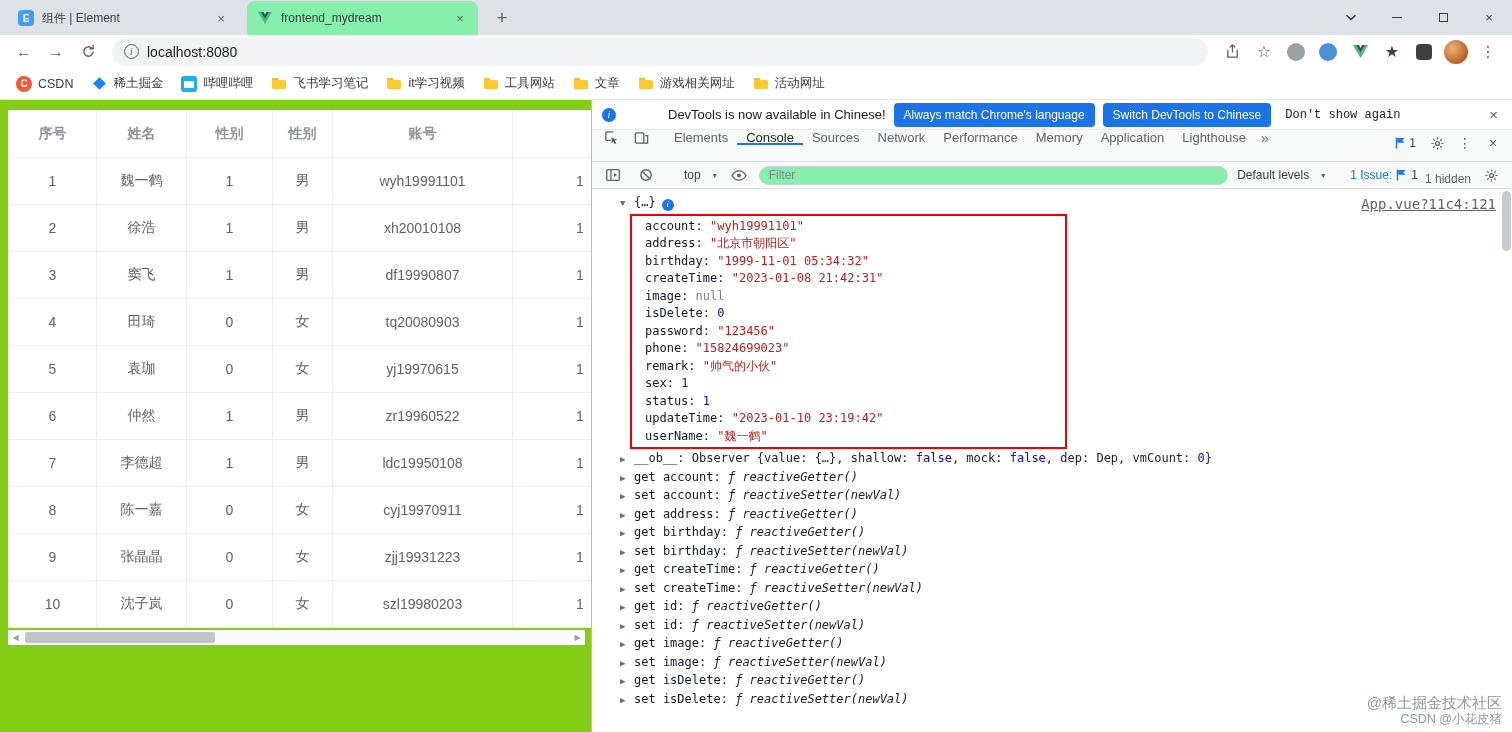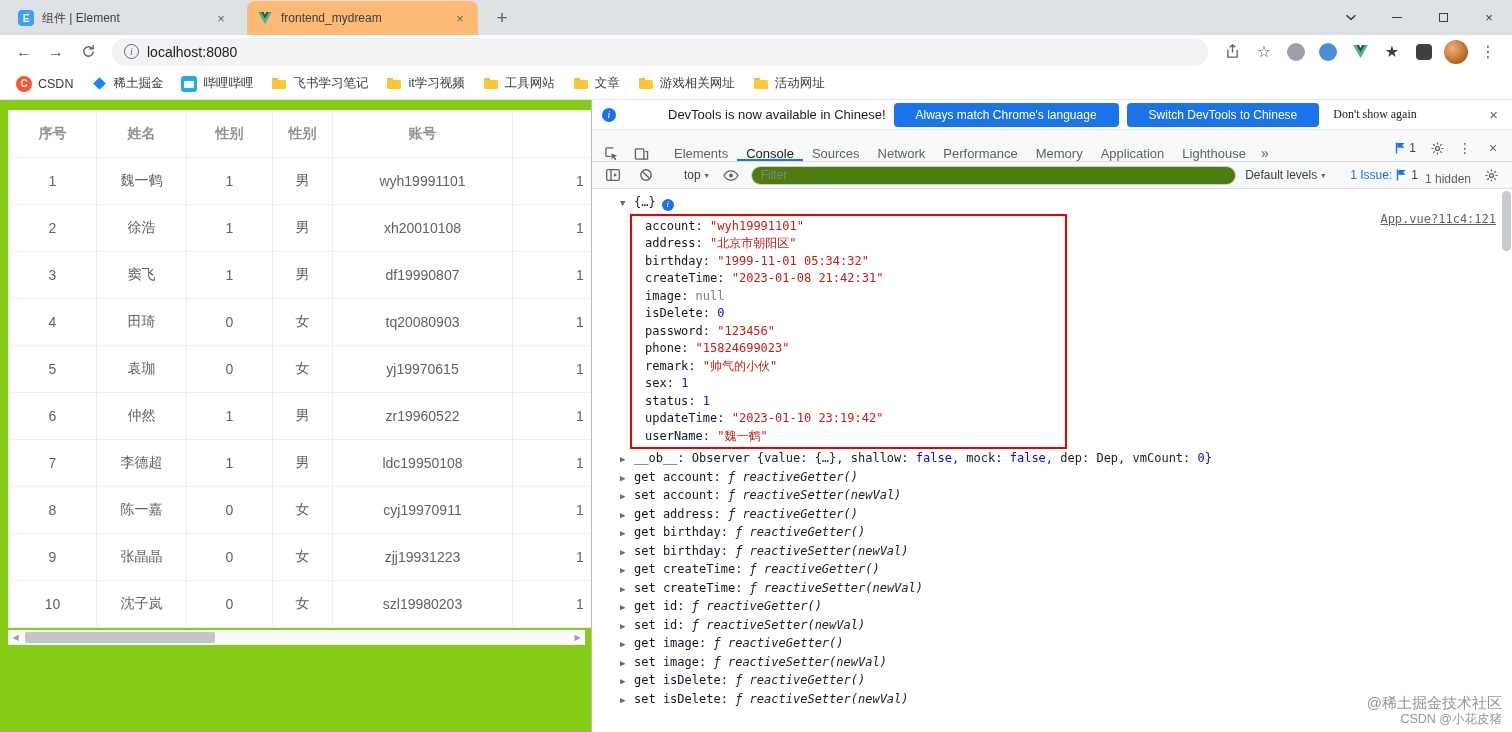--- a/index.html
+++ b/index.html
@@ -3,21 +3,21 @@
 <meta charset="utf-8">
 <style>
   *{margin:0;padding:0;box-sizing:border-box;}
   html,body{width:1512px;height:732px;}
   body{font-family:"Liberation Sans","DejaVu Sans",sans-serif;background:#fff;overflow:hidden;}
   .browser{width:1512px;height:732px;display:flex;flex-direction:column;position:relative;background:#fff;}
 
   
   .tabstrip{height:35px;background:#dee1e6;display:flex;align-items:flex-end;flex:0 0 35px;}
   .tab{width:231px;height:34px;display:flex;align-items:center;padding:0 10px;font-size:12px;color:#3c4043;border-radius:8px 8px 0 0;margin-left:8px;}
-  .tab.active{background:#fdba74;}
+  .tab.active{background:#86efac;}
   .favicon{width:16px;height:16px;margin-right:8px;display:flex;align-items:center;justify-content:center;flex:0 0 16px;}
   .fav-element{background:#409eff;border-radius:4px;color:#fff;font-size:10px;font-weight:bold;}
   .tab-title{flex:1;white-space:nowrap;overflow:hidden;}
   .tab-close{width:16px;height:16px;display:flex;align-items:center;justify-content:center;border-radius:50%;font-size:13px;color:#5f6368;flex:0 0 16px;}
   .newtab{width:28px;height:28px;margin:0 0 3px 10px;display:flex;align-items:center;justify-content:center;font-size:19px;color:#5f6368;border-radius:50%;}
   .win-controls{margin-left:auto;display:flex;height:35px;}
   .win-btn{width:46px;height:35px;display:flex;align-items:center;justify-content:center;color:#3c4043;font-size:13px;}
   .win-btn .bar{width:10px;height:1.4px;background:#3c4043;}
   .win-btn .sq{width:9px;height:9px;border:1.4px solid #3c4043;}
 
@@ -54,59 +54,59 @@
   .h-scroll{position:absolute;left:8px;top:530px;width:577px;height:15px;display:flex;align-items:center;background:#fafafa;}
   .h-arrow{width:15px;color:#9aa0a6;font-size:8px;text-align:center;flex:0 0 15px;}
   .h-track{flex:1;height:15px;position:relative;}
   .h-thumb{position:absolute;left:2px;top:2px;width:190px;height:11px;background:#c1c4c9;border-radius:2px;}
 
   
   .devtools{flex:1;min-width:0;display:flex;flex-direction:column;background:#fff;border-left:1px solid #b9bcc1;}
   .dt-notify{flex:0 0 30px;display:flex;align-items:center;gap:8px;padding:0 10px;background:#fff;border-bottom:1px solid #e8eaed;}
   .dt-info-icon{width:14px;height:14px;border-radius:50%;background:#1a73e8;color:#fff;font-size:10px;display:flex;align-items:center;justify-content:center;font-style:italic;flex:0 0 14px;font-family:"Liberation Serif",serif;}
   .dt-notify-text{font-size:13px;color:#202124;white-space:nowrap;margin-left:44px;}
-  .dt-btn{background:#1a73e8;color:#fff;border:none;border-radius:4px;font-size:12px;padding:5px 22px;white-space:nowrap;font-family:inherit;}
-  .dt-btn-plain{background:none;border:none;font-size:12px;color:#202124;padding:5px 6px;white-space:nowrap;font-family:Liberation Serif, serif;}
+  .dt-btn{background:#1a73e8;color:#fff;border:none;border-radius:4px;font-size:12px;padding:5px 10px;white-space:nowrap;font-family:inherit;}
+  .dt-btn-plain{background:none;border:none;font-size:12px;color:#202124;padding:5px 6px;white-space:nowrap;font-family:Liberation Mono, monospace;}
   .dt-close{margin-left:auto;color:#5f6368;font-size:15px;padding:0 4px;}
 
-  .dt-tabbar{flex:0 0 32px;display:flex;align-items:flex-end;border-bottom:1px solid #dadce0;background:#f8f9f9;font-size:13px;color:#5f6368;padding:0 4px;}
+  .dt-tabbar{flex:0 0 32px;display:flex;align-items:flex-start;border-bottom:1px solid #dadce0;background:#f8f9f9;font-size:13px;color:#5f6368;padding:0 4px;}
   .dt-tabicon{width:30px;display:flex;align-items:center;justify-content:center;flex:0 0 30px;}
   .dt-sep{width:1px;background:#dadce0;margin:7px 4px;flex:0 0 1px;}
   .dt-tabs{display:flex;align-items:stretch;}
   .dt-tab{padding:0 9px;display:flex;align-items:center;white-space:nowrap;}
   .dt-tab.active{color:#202124;box-shadow:inset 0 -2px 0 #1a73e8;}
   .dt-more{padding:0 6px;display:flex;align-items:center;color:#5f6368;font-size:14px;}
   .dt-right{margin-left:auto;display:flex;align-items:center;gap:2px;padding-right:2px;}
   .issues-chip{display:flex;align-items:center;gap:3px;font-size:12px;color:#3c4043;padding:0 6px;}
   .icon-btn{width:26px;height:26px;display:flex;align-items:center;justify-content:center;color:#5f6368;font-size:14px;}
 
   .console-bar{flex:0 0 27px;display:flex;align-items:center;gap:7px;padding:0 8px;border-bottom:1px solid #dadce0;background:#f8f9f9;font-size:12px;color:#3c4043;}
-  .drop{display:flex;align-items:center;gap:4px;padding:2px 2px;white-space:nowrap;}
+  .drop{display:flex;align-items:center;gap:12px;padding:2px 2px;white-space:nowrap;}
   .caret{font-size:8px;color:#5f6368;}
-  .filter-input{flex:1;height:19px;border:1px solid #cdd1d6;border-radius:10px;background:#4d7c0f;padding:0 9px;font-size:12px;color:#202124;outline:none;min-width:60px;font-family:inherit;}
+  .filter-input{flex:1;height:19px;border:1px solid #cdd1d6;border-radius:10px;background:#86efac;padding:0 9px;font-size:12px;color:#202124;outline:none;min-width:60px;font-family:inherit;}
   .filter-input::placeholder{color:#80868b;}
   .issue-link{color:#1a73e8;display:flex;align-items:center;gap:4px;white-space:nowrap;}
   .issue-count{color:#3c4043;}
   .hidden-count{color:#5f6368;white-space:nowrap;margin-top:8px;}
 
   
   .console-out{flex:1;position:relative;overflow:hidden;font-family:"DejaVu Sans Mono","Liberation Mono",monospace;font-size:12px;color:#202124;padding:5px 14px 0 28px;}
   .console-line{line-height:17.5px;white-space:nowrap;}
   .twisty{display:inline-block;width:14px;font-size:9px;color:#6e6e6e;}
   .c-key{color:#0f172a;}
   .c-string{color:#c41a16;}
   .c-number,.c-num{color:#1c00cf;}
   .c-bool{color:#1c00cf;}
   .c-null{color:#808080;}
   .c-plain{color:#202124;}
   .c-fn{font-style:italic;color:#202124;}
   .vue-info-icon{display:inline-flex;width:12px;height:12px;border-radius:50%;background:#1a73e8;color:#fff;font-size:9px;align-items:center;justify-content:center;vertical-align:-1px;margin-left:6px;font-family:"Liberation Serif",serif;font-style:italic;}
   .red-box{border:2px solid #ee0000;width:437px;margin:1px 0 1px 10px;padding:2px 0;}
   .red-box .console-line{padding-left:13px;}
-  .src-link{position:absolute;top:7px;right:16px;font-size:12px;color:#5f6368;text-decoration:underline;margin-top:16px;}
+  .src-link{position:absolute;top:7px;right:16px;font-size:14px;color:#5f6368;text-decoration:underline;}
   .v-scroll{position:absolute;right:1px;top:2px;width:9px;height:60px;background:#c7cacf;border-radius:5px;}
 
   .watermark{position:absolute;right:10px;bottom:4px;text-align:right;color:#8f969e;line-height:1.25;}
   .wm1{font-size:15px;}
   .wm2{font-size:12.5px;}
 </style>
 </head>
 <body>
 
 <div class="browser">

